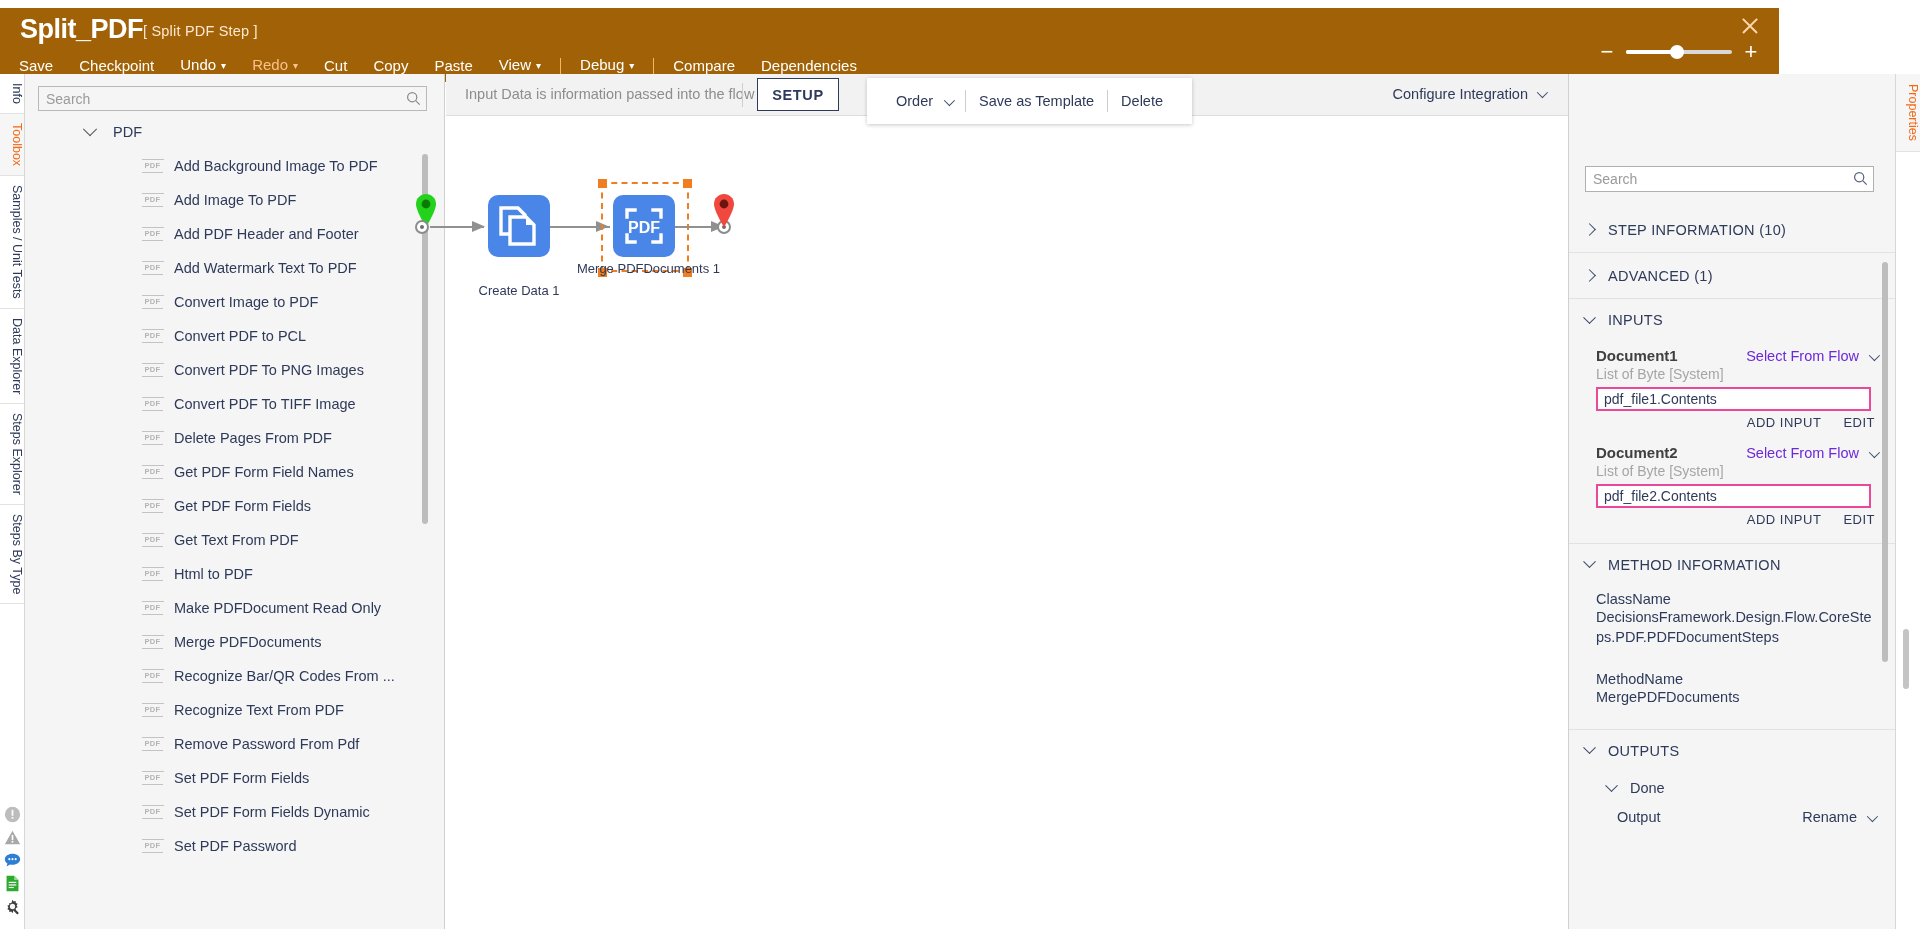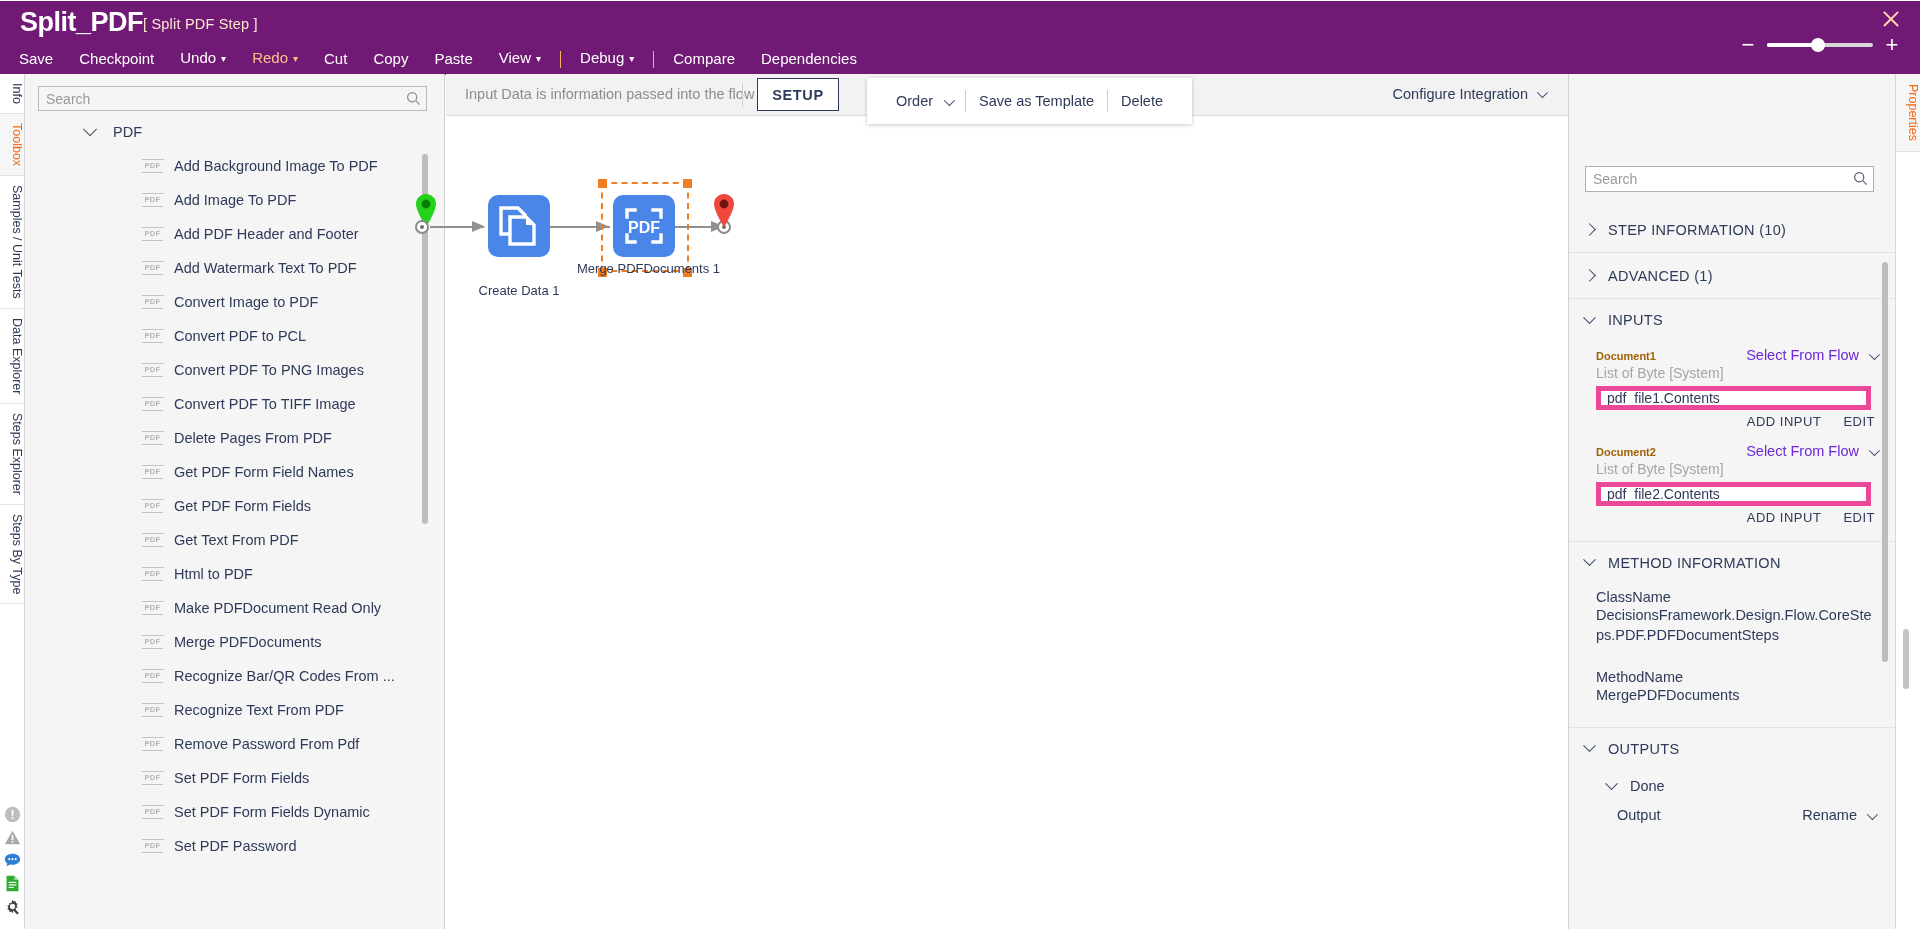--- a/index.html
+++ b/index.html
@@ -7,22 +7,22 @@
     margin: 0; padding: 0;
     width: 1920px; height: 929px;
     overflow: hidden;
     font-family: "Liberation Sans", sans-serif;
     background: #ffffff;
     color: #2e3a59;
   }
 
   
   .topbar {
-    position: absolute; top: 1px; left: 0; width: 1920px; height: 74px;
-    background: #701a75;
+    position: absolute; top: 8px; left: 0; width: 1779px; height: 74px;
+    background: #a16207;
   }
   .app-title {
     position: absolute; left: 20px; top: 6px;
     font-size: 27px; font-weight: bold; color: #ffffff;
     letter-spacing: -0.5px;
   }
   .app-subtitle {
     position: absolute; left: 143px; top: 15px;
     font-size: 14.5px; color: #ffe8d0; letter-spacing: 0.2px;
   }
@@ -209,25 +209,25 @@
   .chev-d {
     display:inline-block; width: 9px; height: 9px; margin-right: 14px;
     border-right: 1.7px solid #3a4a6b; border-bottom: 1.7px solid #3a4a6b;
     transform: rotate(45deg) translate(-2px,-2px);
   }
   .dc { display:inline-block; width: 8px; height: 8px;
     border-right: 1.6px solid #3a4a6b; border-bottom: 1.6px solid #3a4a6b;
     transform: rotate(45deg) translateY(-2px); }
 
   .field-row { display: flex; align-items: baseline; padding: 6px 18px 0 27px; }
-  .field-name { font-size: 11px; font-weight: bold; color: #a16207; }
+  .field-name { font-size: 15px; font-weight: bold; color: #404040; }
   .field-sel { margin-left: auto; font-size: 14.5px; color: #6d28d9; cursor: pointer; }
   .field-type { padding-left: 27px; font-size: 14px; color: #a5a5a5; margin-top: 2px; }
   .field-input {
-    margin: 5px 18px 0 27px; height: 24px; border: 5px solid #ec4899; background: #ffffff;
+    margin: 5px 18px 0 27px; height: 24px; border: 2px solid #ec4899; background: #ffffff;
     font-size: 14px; color: #2e3a59; padding: 0 6px; width: 275px; outline: none;
     font-family: "Liberation Sans", sans-serif;
   }
   .field-acts { display: flex; justify-content: flex-end; gap: 22px; padding: 4px 20px 0 0; }
   .field-act { font-size: 13px; color: #2e3a59; letter-spacing: 0.5px; cursor: pointer; }
   .mi-label { padding-left: 27px; font-size: 14.5px; color: #2e3a59; margin-top: 6px; }
   .mi-value { padding: 0 22px 0 27px; font-size: 14.5px; color: #2e3a59; line-height: 20px; word-break: break-all; }
   .out-sub { display: flex; align-items: center; padding-left: 38px; height: 34px; font-size: 14.5px; color: #2e3a59; }
   .out-row { display: flex; align-items: baseline; padding: 4px 20px 0 48px; font-size: 14.5px; color: #2e3a59; }
   .out-row .r { margin-left: auto; cursor: pointer; }

